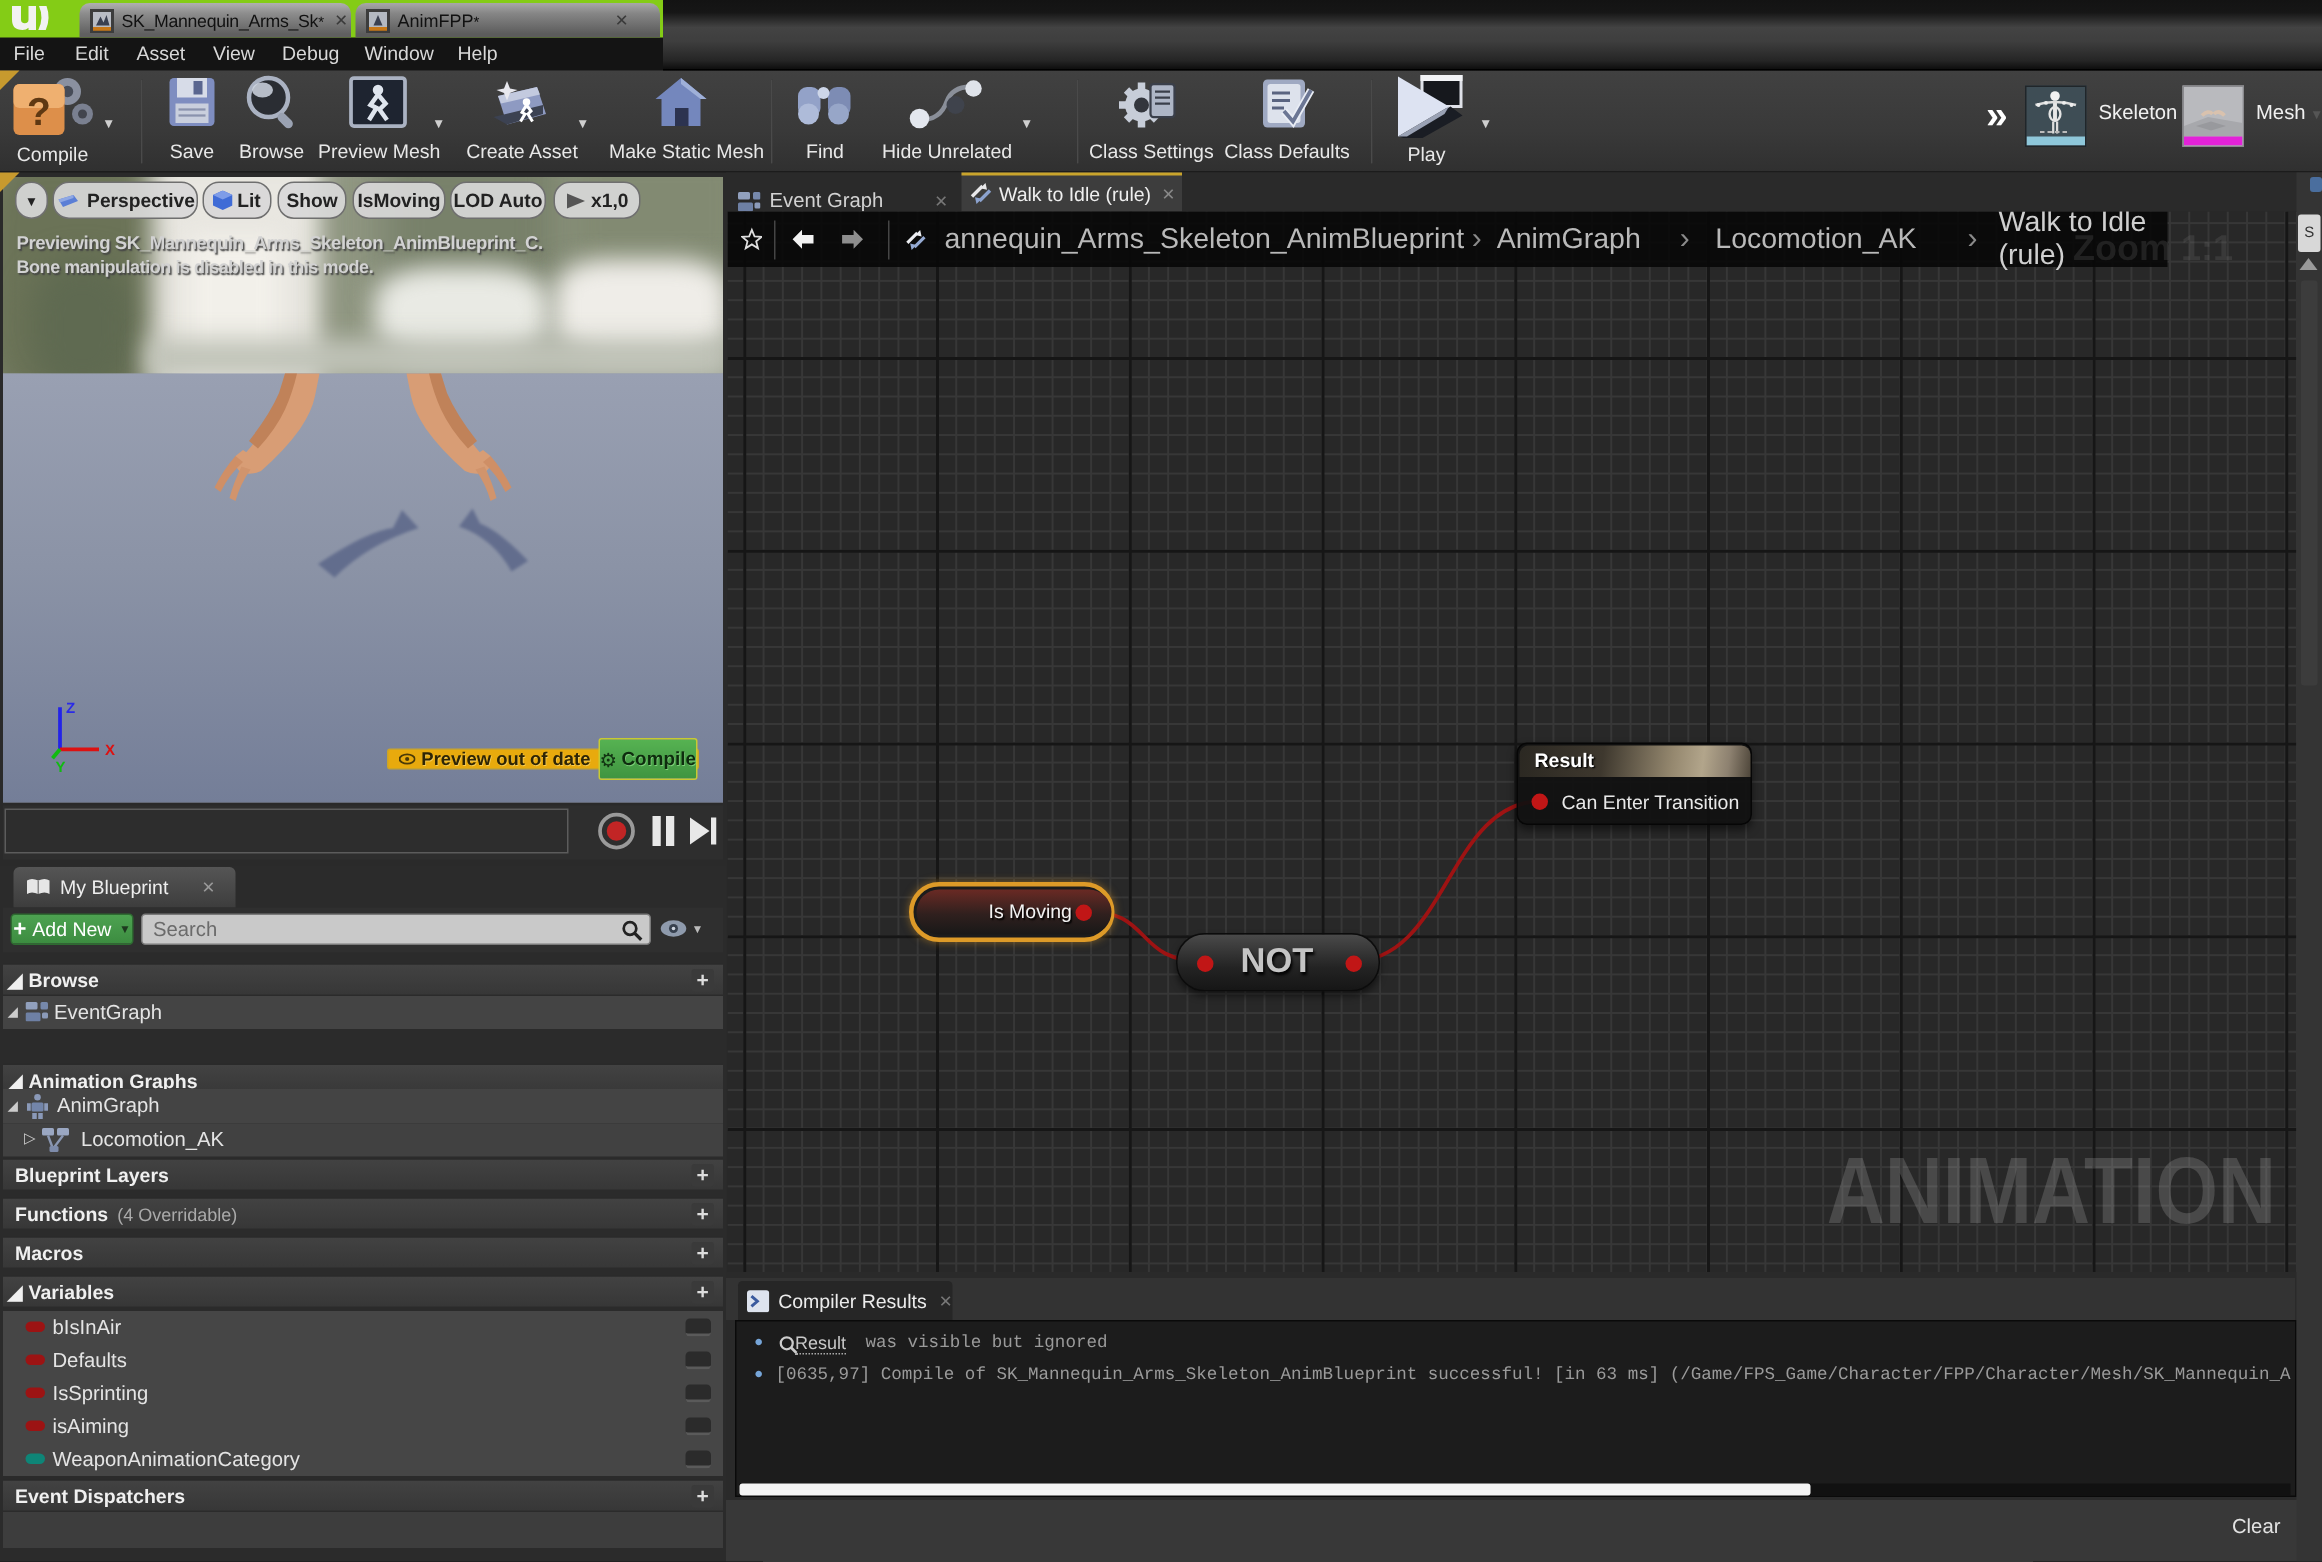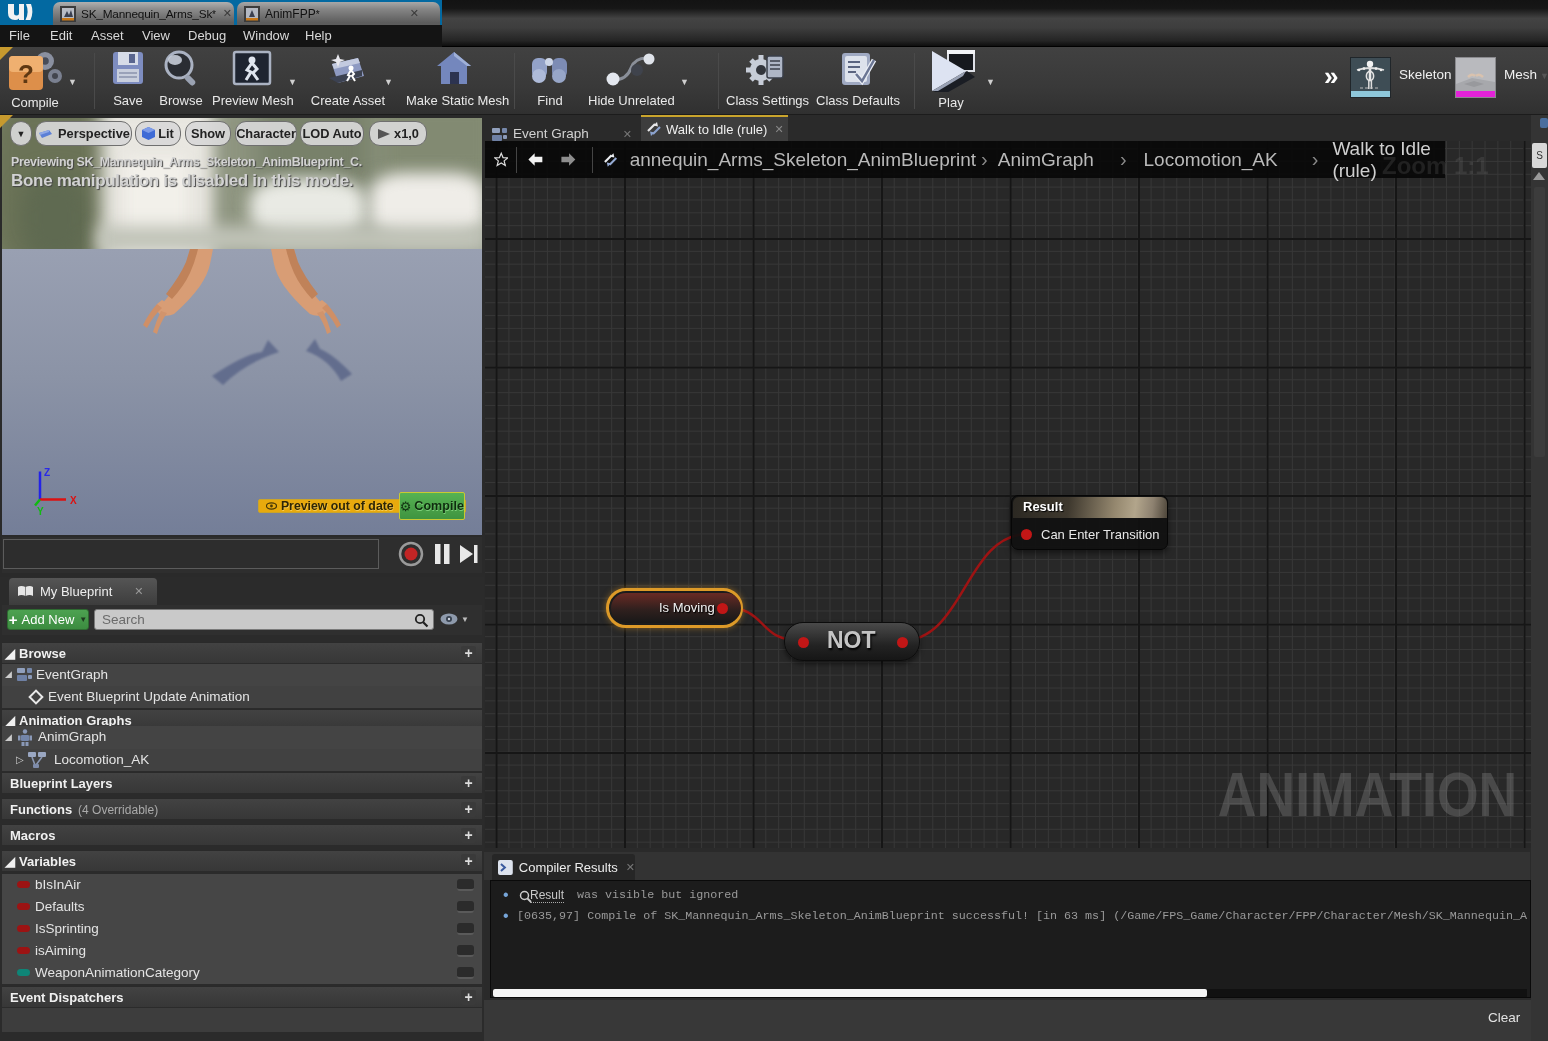--- a/index.html
+++ b/index.html
@@ -2,21 +2,21 @@
 <html><head>
 <meta charset="utf-8">
 <style>
 * { margin:0; padding:0; box-sizing:border-box; }
 html,body { width:1548px; height:1041px; overflow:hidden; background:#1a1a1a;
   font-family:"Liberation Sans", sans-serif; }
 #app { position:relative; width:1548px; height:1041px; }
 .abs { position:absolute; }
 
 
-#topbar { position:absolute; left:0; top:0; width:442px; height:25px; background:#0369a1; z-index:3;text-decoration:underline; }
+#topbar { position:absolute; left:0; top:0; width:442px; height:25px; background:#84cc16; z-index:3;text-decoration:underline; }
 #menubar { position:absolute; left:0; top:25px; width:442px; height:22px; background:#141414; }
 .menuitem { position:absolute; top:3px; color:#d8d8d8; font-size:13px; }
 .doctab { position:absolute; top:2px; height:23px; z-index:4; border-radius:7px 7px 0 0;
   background:linear-gradient(#b0b0b0,#8d8d8d 30%,#606060 90%); display:flex; align-items:center;
   padding:0 7px; color:#111; font-size:12px; white-space:nowrap; }
 .doctab .close { color:#3a3a3a; margin-left:7px; font-size:11px; flex:0 0 auto; }
 .tabicon { display:inline-block; width:16px; height:16px; flex:0 0 16px; }
 #titlebar-right { position:absolute; left:442px; top:0; width:1106px; height:47px; z-index:2;
   background:linear-gradient(#131313,#161616 18%,#434343 40%,#3e3e3e 60%,#252525 88%,#0e0e0e); border-bottom:1px solid #000;}
 
@@ -324,28 +324,28 @@
         </div>
       <div class="vpbtn" style="left:33px;width:97px"><svg width="17" height="12" viewBox="0 0 17 12" style="margin-right:4px">
             <path d="M2 5 L12 2 L15 6 L5 10 Z" fill="#5b7fd6"></path>
             <path d="M2 5 L12 2 L12 4 L3 7 Z" fill="#8fa8e4"></path>
           </svg>Perspective</div>
       <div class="vpbtn" style="left:133px;width:46px"><svg width="13" height="13" viewBox="0 0 13 13" style="margin-right:3px">
             <path d="M6.5 0 L13 3 L13 10 L6.5 13 L0 10 L0 3 Z" fill="#3f6bd6"></path>
             <path d="M6.5 0 L13 3 L6.5 6 L0 3 Z" fill="#7e9ce8"></path>
           </svg>Lit</div>
       <div class="vpbtn" style="left:183px;width:46px">Show</div>
-      <div class="vpbtn" style="left:233px;width:62px">Character</div>
+      <div class="vpbtn" style="left:233px;width:62px">IsMoving</div>
       <div class="vpbtn" style="left:298px;width:64px">LOD Auto</div>
       <div class="vpbtn" style="left:367px;width:58px"><svg width="14" height="12" viewBox="0 0 14 12" style="margin-right:3px">
             <path d="M1 1 L13 6 L1 11 Z" fill="#555"></path>
           </svg>x1,0</div>
 
       <div class="abs" style="left:9px;top:37px;color:#d2d2d2;font-size:12.4px;font-weight:700;letter-spacing:-0.3px;text-shadow:1px 1px 1px #444">Previewing SK_Mannequin_Arms_Skeleton_AnimBlueprint_C.</div>
-      <div class="abs" style="left:9px;top:53px;color:#d2d2d2;font-size:17px;font-weight:700;letter-spacing:-0.3px;text-shadow:1px 1px 1px #444">Bone manipulation is disabled in this mode.</div>
+      <div class="abs" style="left:9px;top:53px;color:#d2d2d2;font-size:12px;font-weight:700;letter-spacing:-0.3px;text-shadow:1px 1px 1px #444">Bone manipulation is disabled in this mode.</div>
 
       <svg class="abs" style="left:30px;top:342px" width="60" height="55" viewBox="0 0 60 50">
         <line x1="8" y1="37" x2="8" y2="9" stroke="#2323e8" stroke-width="2.5"></line>
         <line x1="8" y1="37" x2="34" y2="37" stroke="#dd1111" stroke-width="2.5"></line>
         <line x1="8" y1="37" x2="3" y2="43" stroke="#11bb11" stroke-width="2.5"></line>
         <text x="12" y="13" fill="#2a2ae8" font-size="10" font-weight="bold">Z</text>
         <text x="38" y="41" fill="#dd1111" font-size="10" font-weight="bold">X</text>
         <text x="5" y="52" fill="#11bb11" font-size="10" font-weight="bold">Y</text>
       </svg>
 
@@ -401,26 +401,20 @@
     <div class="secthdr" style="top:65px"><span style="margin-left:3px">◢</span><span style="margin-left:4px">Browse</span><div class="plus">+</div></div>
     <div class="secrow" style="top:87px;height:22px">
       <span style="position:absolute;left:3px;top:0;color:#ccc;font-size:9px">◢</span>
       <svg class="abs" style="left:15px;top:4px" width="15" height="13" viewBox="0 0 15 13">
           <rect x="0" y="0" width="8" height="5" rx="1" fill="#91a0bd"></rect>
           <rect x="10" y="0" width="5" height="5" rx="1" fill="#7688ab"></rect>
           <rect x="0" y="7" width="10" height="6" rx="1" fill="#6e80a4"></rect>
           <rect x="11" y="7" width="4" height="4" rx="1" fill="#8b9ab8"></rect>
         </svg>
       <span style="margin-left:34px">EventGraph</span>
-    </div>
-    <div class="secrow" style="top:109px;height:22px;background:#414141">
-      <svg class="abs" style="left:26px;top:3px" width="16" height="16" viewBox="0 0 16 16">
-          <rect x="3.5" y="3.5" width="9" height="9" transform="rotate(45 8 8)" fill="none" stroke="#e8e8e8" stroke-width="2"></rect>
-        </svg>
-      <span style="margin-left:46px">Event Blueprint Update Animation</span>
     </div>
     <div class="secthdr" style="top:132px"><span style="margin-left:3px">◢</span><span style="margin-left:4px">Animation Graphs</span></div>
     <div class="secrow" style="top:149px;height:23px">
       <span style="position:absolute;left:3px;top:1px;color:#ccc;font-size:9px">◢</span>
       <svg class="abs" style="left:15px;top:3px" width="16" height="17" viewBox="0 0 16 17">
           <circle cx="8" cy="2.5" r="2.2" fill="#8a99b8"></circle>
           <rect x="4" y="6" width="8" height="6" rx="1" fill="#7385a9"></rect>
           <rect x="1" y="6.5" width="2.5" height="5" fill="#8a99b8"></rect>
           <rect x="12.5" y="6.5" width="2.5" height="5" fill="#8a99b8"></rect>
           <rect x="4.5" y="13" width="3" height="4" fill="#8a99b8"></rect>

